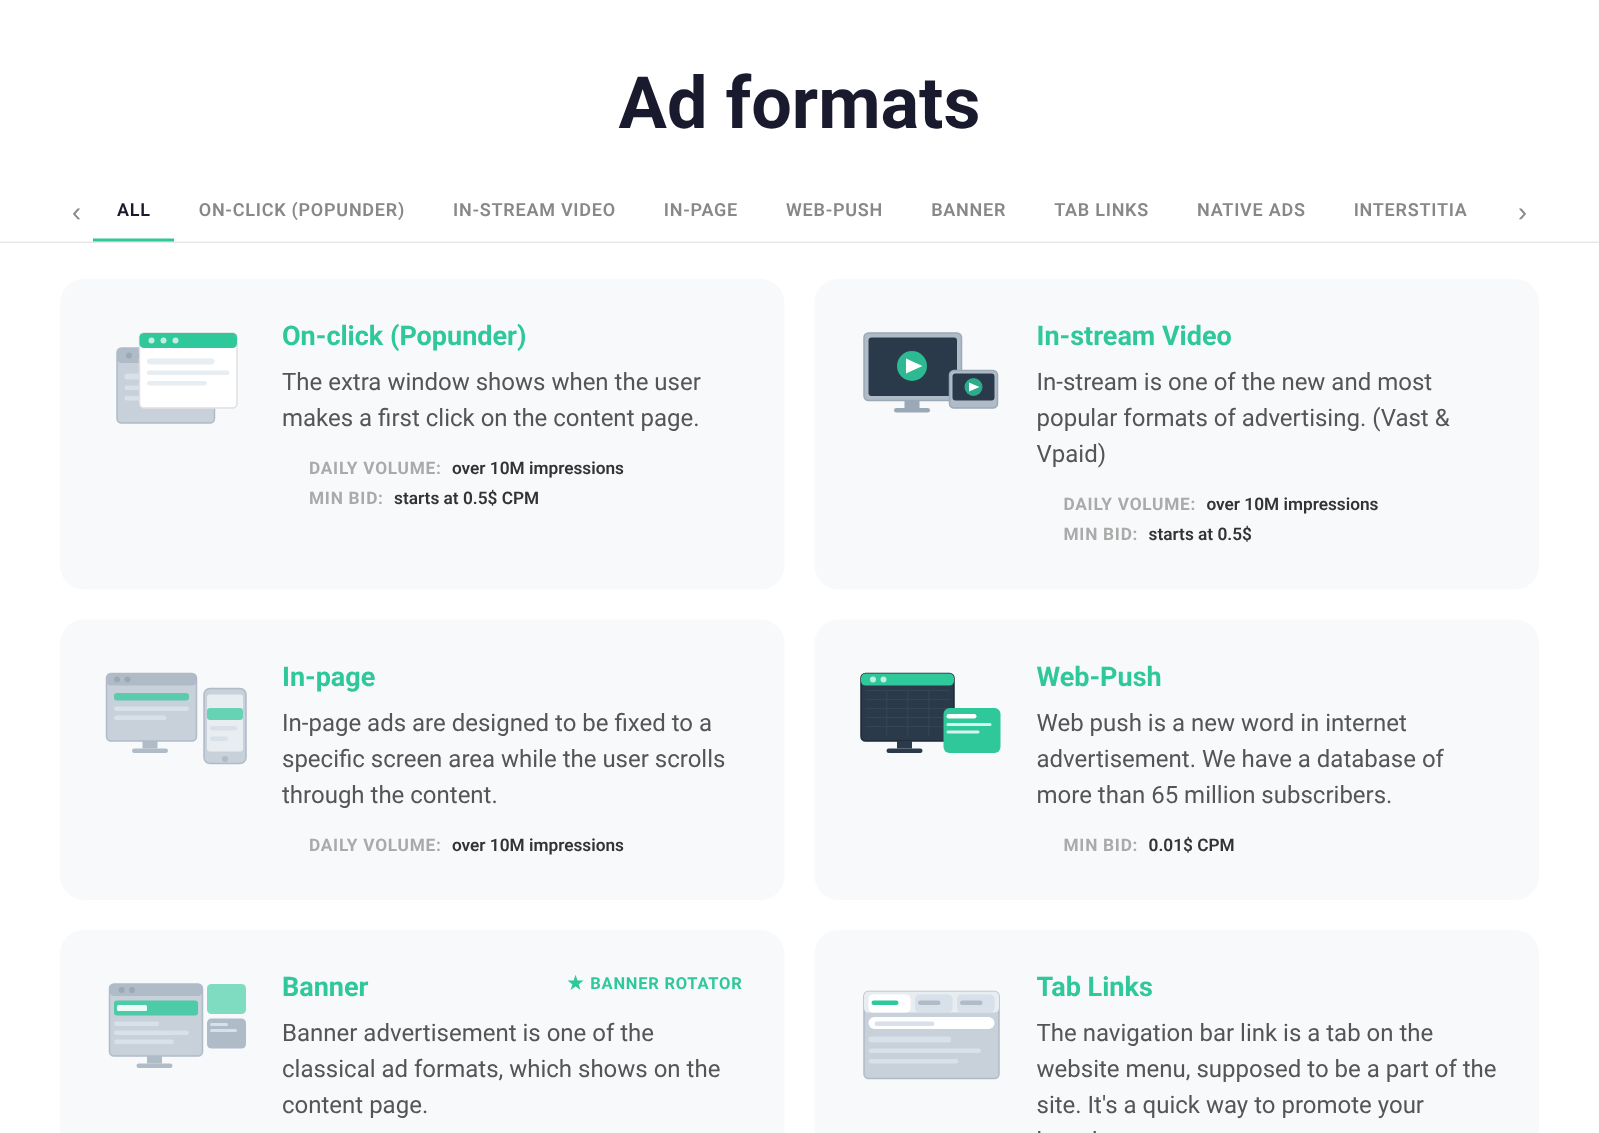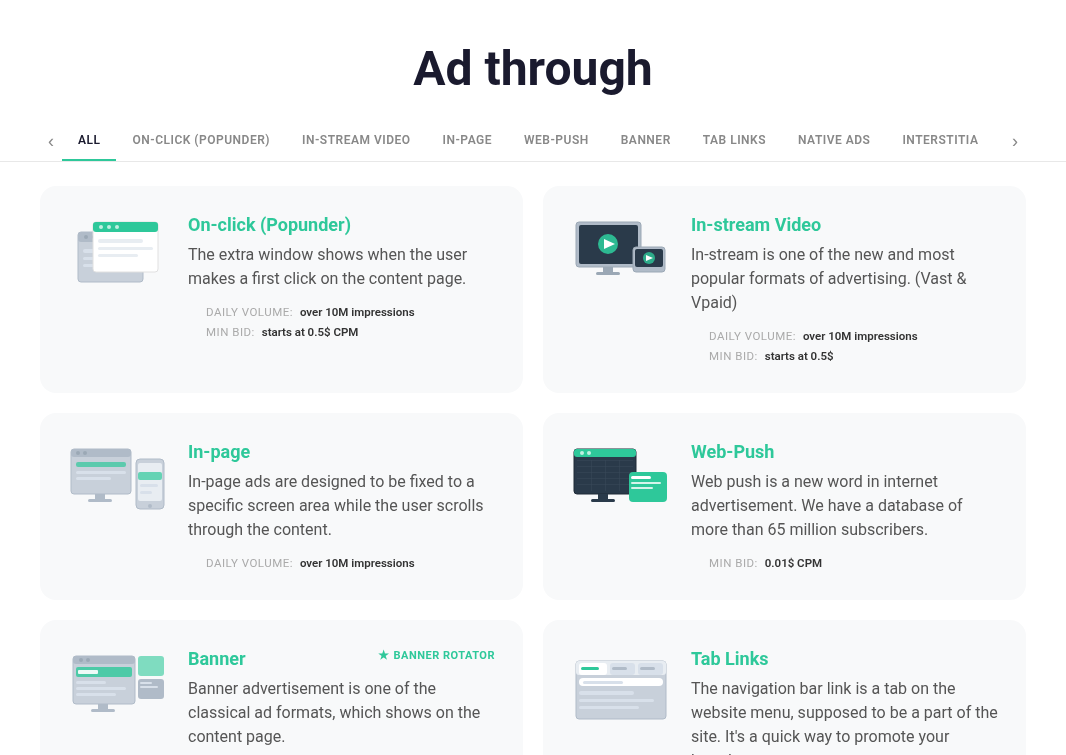--- a/index.html
+++ b/index.html
@@ -109,21 +109,21 @@
     }
 
     .card-meta {
       font-size: 11.5px;
       margin-bottom: 6px;
     }
 
     .meta-label {
       color: #aaa;
       text-transform: uppercase;
-      font-weight: 400;
+      font-weight: 700;
       letter-spacing: 0.5px;
       padding-left: 18px;
     }
 
     .meta-value {
       color: #333;
       font-weight: 600;
       margin-left: 4px;
     }
 
@@ -142,21 +142,21 @@
     }
 
     .badge-star {
       color: #2ec89a;
       font-size: 12px;
     }
   </style>
 </head>
 <body>
 
-<h1 class="page-title">Ad through</h1>
+<h1 class="page-title">Ad formats</h1>
 
 <div class="tab-bar-container">
   <button class="tab-arrow">‹</button>
   <div class="tab-list">
 
   <div class="tab-item active">ALL</div>
       <div class="tab-item">ON-CLICK (POPUNDER)</div>
       <div class="tab-item">IN-STREAM VIDEO</div>
       <div class="tab-item">IN-PAGE</div>
       <div class="tab-item">WEB-PUSH</div>

